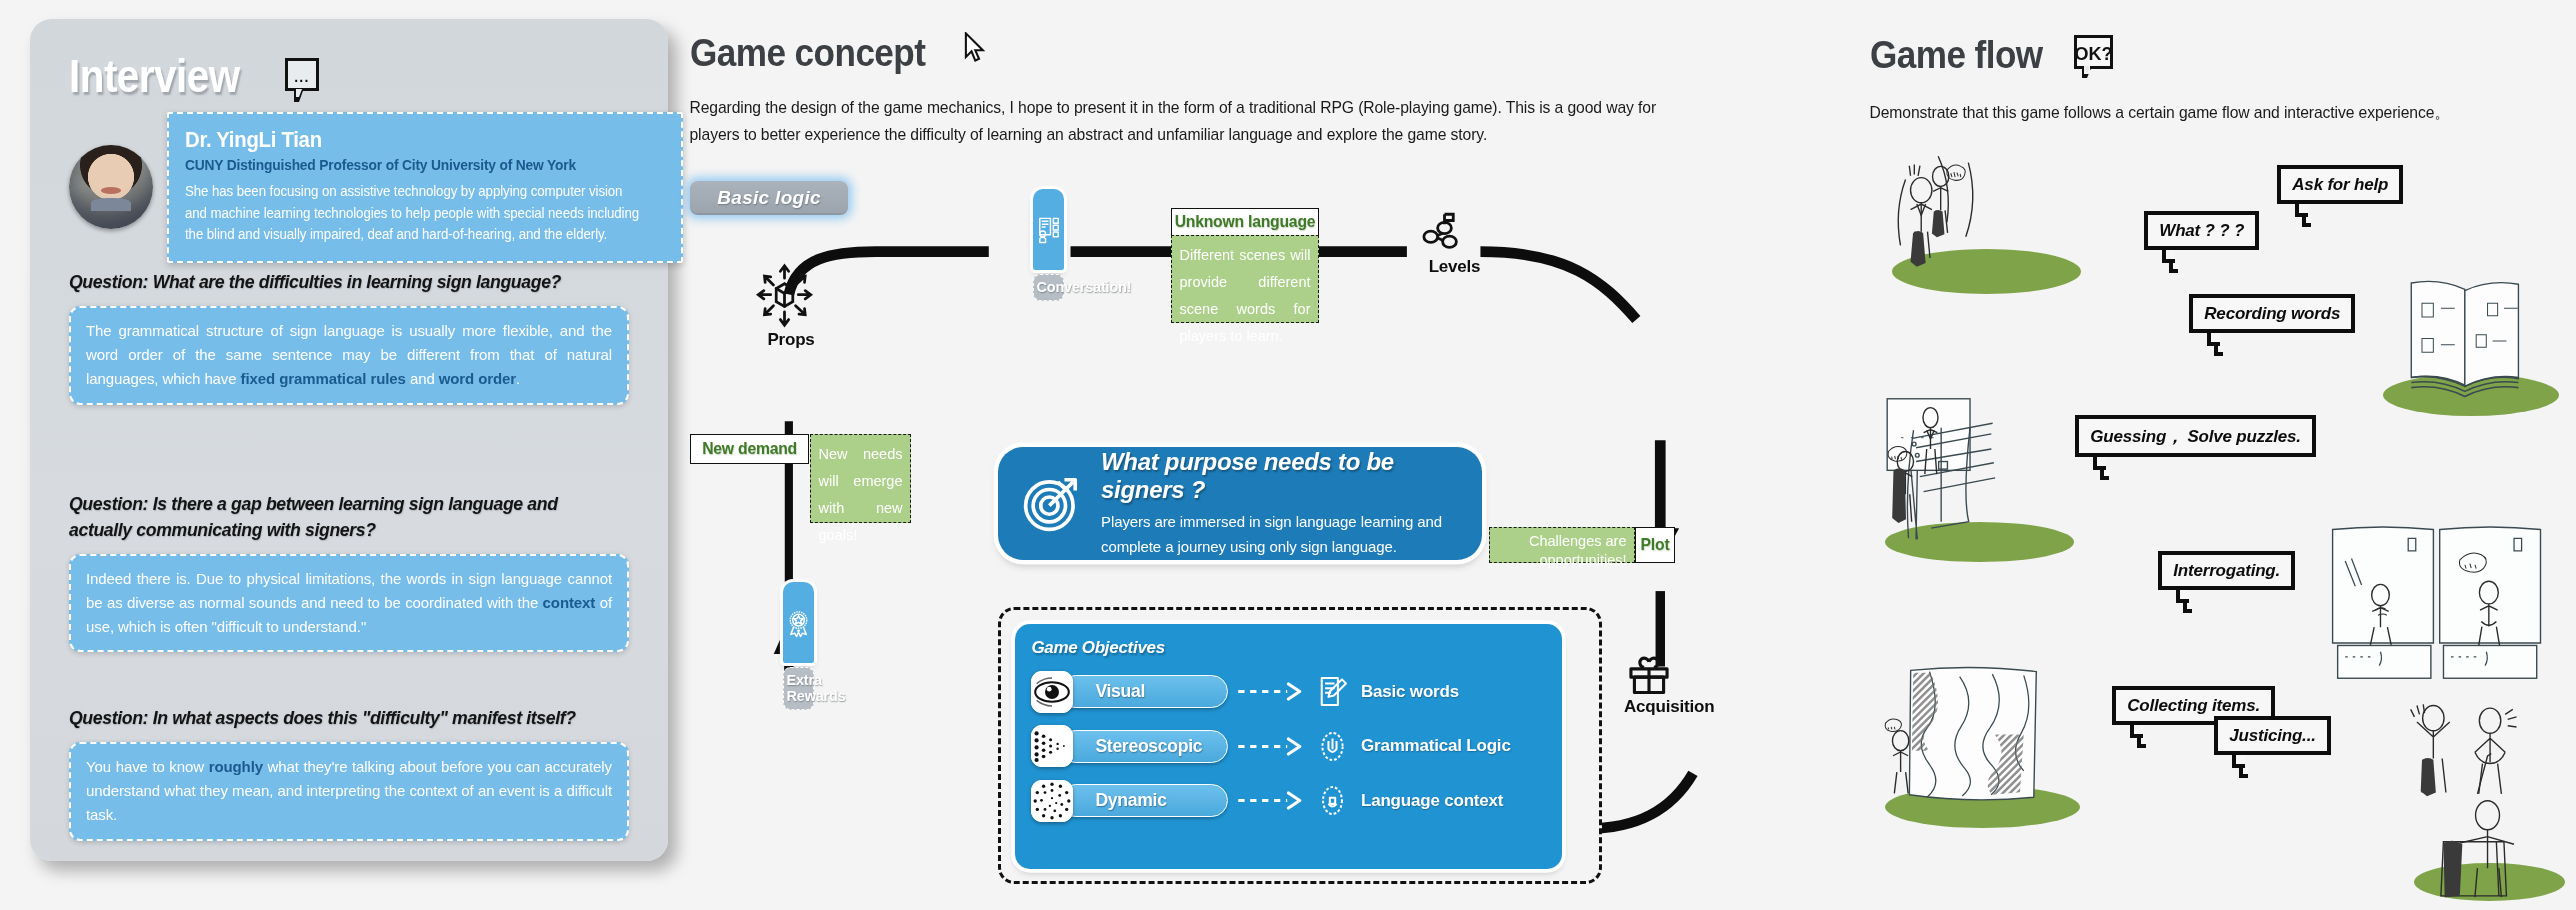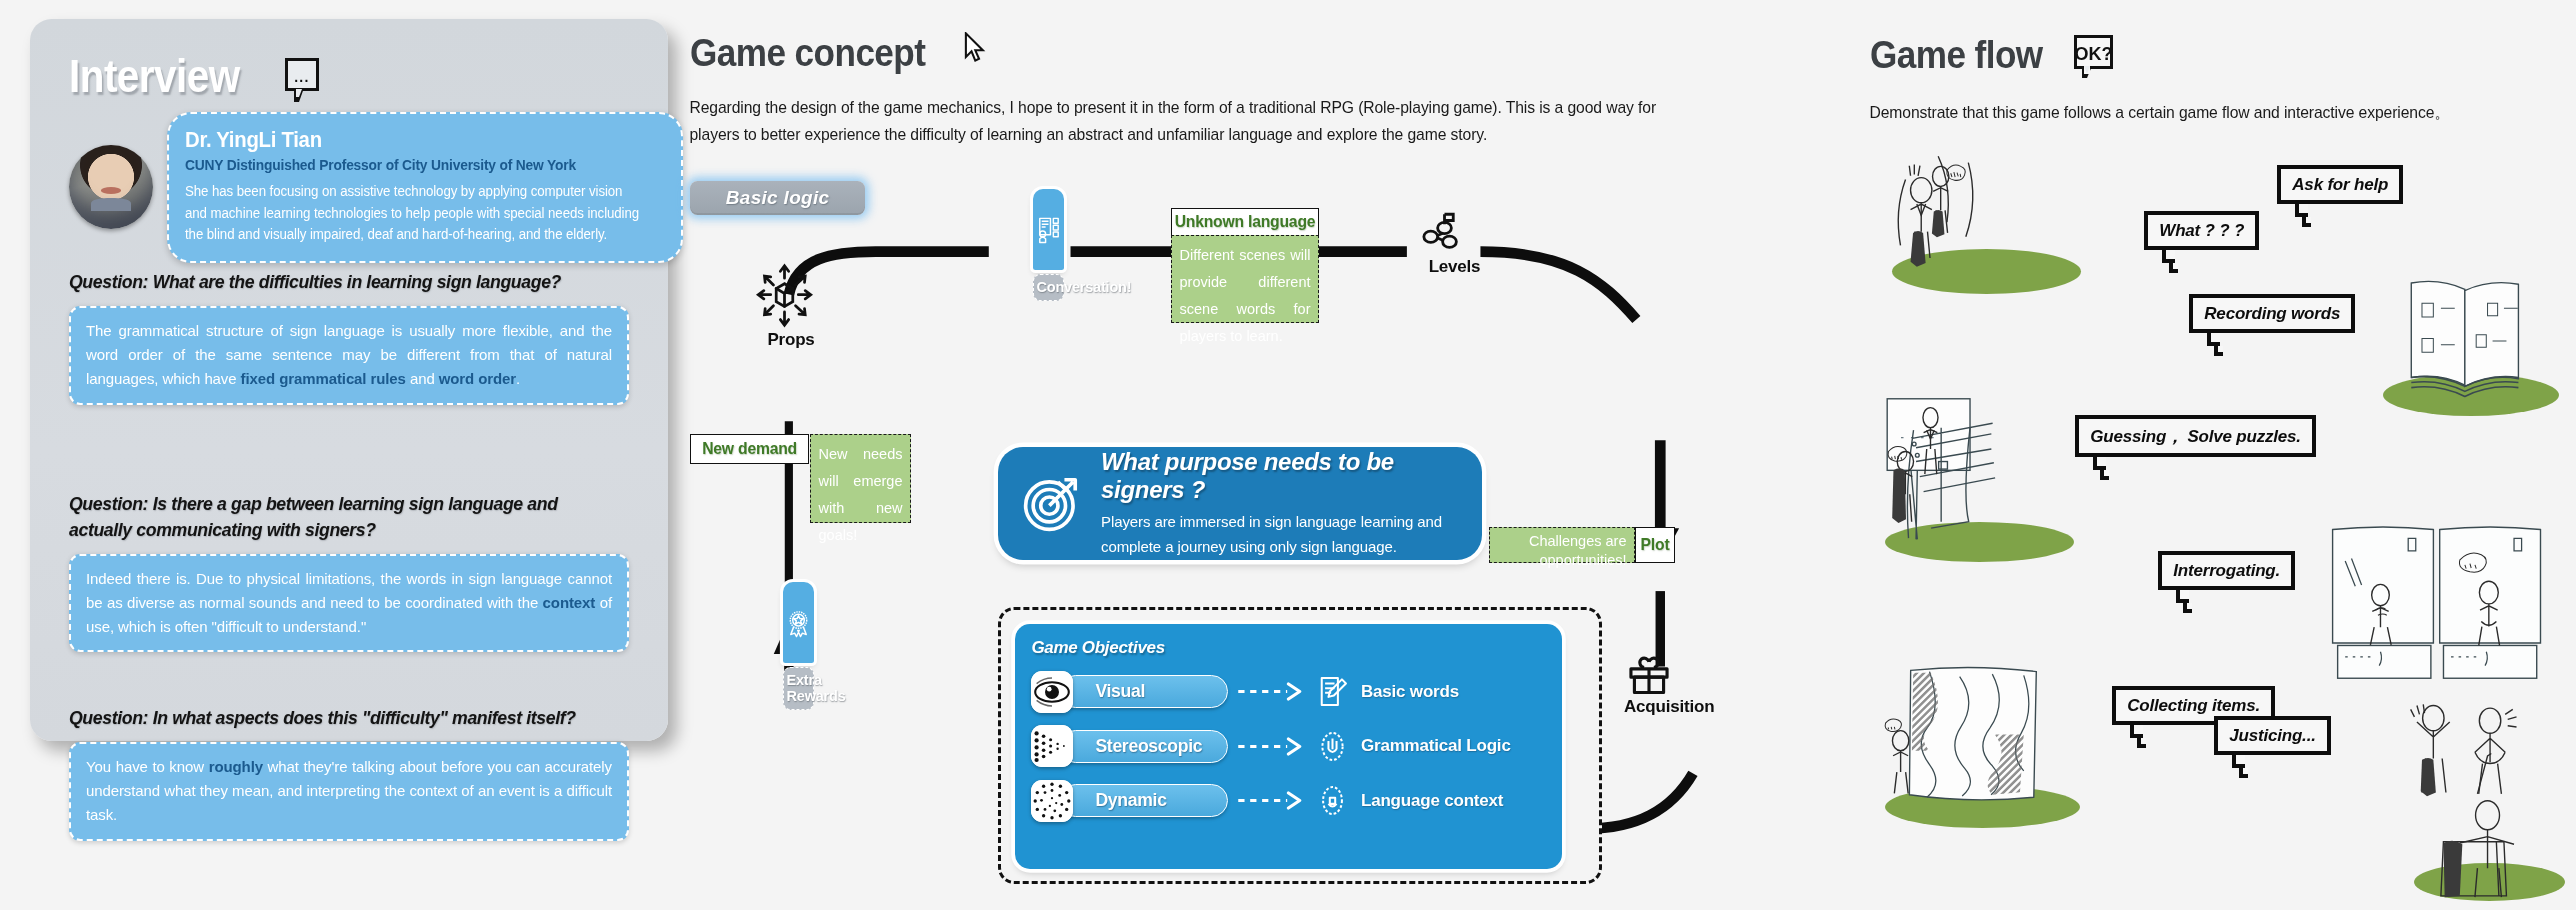--- a/index.html
+++ b/index.html
@@ -2,21 +2,21 @@
 <html style="font-size:10px"><head>
 <meta charset="utf-8">
 <style>
   * { box-sizing: border-box; margin:0; padding:0; }
   html,body { width:2576px; height:910px; background:#f4f4f4; overflow:hidden;
     font-family:"Liberation Sans", sans-serif; }
   .page { position:relative; width:2576px; height:910px; background:#f4f4f4; }
 
   
   .interview-panel {
-    position:absolute; left:30px; top:19px; width:638px; height:722px;
+    position:absolute; left:30px; top:19px; width:638px; height:842px;
     background:linear-gradient(180deg,#d2d7dc 0%,#d7dbe0 60%,#d4d8dd 100%);
     border-radius:21.4px;
     box-shadow: 8.8px 10px 16.4px rgba(0,0,0,.28);
   }
   .iv-title-row { position:absolute; left:39px; top:29px; display:flex; align-items:flex-start; gap:17.6px; }
   .iv-title { font-size:47px; font-weight:700; color:#ffffff; letter-spacing:-0.6px;
      font-family:"Liberation Sans Narrow","Liberation Sans",sans-serif;
      transform:scaleX(.86); transform-origin:left center;
      text-shadow: 1.9px 2.5px 1.9px rgba(120,126,133,.55); }
   .pixel-bubble { position:relative; width:34px; height:33px; border:3.8px solid #111;
@@ -34,21 +34,21 @@
        radial-gradient(circle at 50% 38%, #e8cdb4 0 34%, rgba(232,205,180,0) 35%),
        radial-gradient(circle at 50% 24%, #2a211c 0 40%, rgba(42,33,28,0) 41%),
        linear-gradient(160deg,#6d6f6c 0%,#8b8d89 40%,#55585a 100%);
      box-shadow: inset 0 -16.4px 16.4px rgba(40,48,70,.5), 0 1.9px 4.4px rgba(0,0,0,.35);
      position:relative; overflow:hidden;}
   .avatar::after{content:"";position:absolute;left:26%;top:62%;width:48%;height:16%;
      background:#7c8799;border-radius:40% 40% 0 0;}
   .avatar::before{content:"";position:absolute;left:38%;top:50%;width:24%;height:8%;
      background:#b9705f;border-radius:50%;}
 
-  .profile-card { width:516px; background:#77bdea; border:2.5px dashed #ffffff; border-radius:24px;
+  .profile-card { width:516px; background:#77bdea; border:2.5px dashed #ffffff; border-radius:2px;
      padding:12.6px 16.4px 15px 16.4px; box-shadow:0 2.5px 6.3px rgba(0,0,0,.18); }
   .pc-name { font-size:22.6px; font-weight:700; color:#ffffff; letter-spacing:-0.3px;
      font-family:"Liberation Sans Narrow","Liberation Sans",sans-serif; transform:scaleX(.9); transform-origin:left;}
   .pc-sub { font-size:15px; font-weight:700; color:#1b5a8e; margin-top:3.8px; letter-spacing:-0.2px;
      font-family:"Liberation Sans Narrow","Liberation Sans",sans-serif; transform:scaleX(.92); transform-origin:left;}
   .pc-bio { font-size:14px; color:#ffffff; margin-top:7.5px; line-height:1.55; letter-spacing:-0.1px;
      font-family:"Liberation Sans Narrow","Liberation Sans",sans-serif; transform:scaleX(.95); transform-origin:left;}
 
   .qa-block { position:absolute; left:39px; width:560px; }
   .qa-q { font-size:19px; font-weight:700; font-style:italic; color:#141414; letter-spacing:-0.4px;
@@ -63,21 +63,21 @@
 
   
   .mid { position:absolute; left:687px; top:0; width:1182px; height:910px; }
   .sec-title { font-size:39px; font-weight:700; color:#3c4044; letter-spacing:-0.6px;
       font-family:"Liberation Sans Narrow","Liberation Sans",sans-serif;
       transform:scaleX(.9); transform-origin:left center; }
   .cursor { position:absolute; width:22.6px; height:31px; }
   .intro { font-size:15.7px; color:#1a1a1a; line-height:1.75; letter-spacing:-0.1px;
       font-family:"Liberation Sans Narrow","Liberation Sans",sans-serif; }
 
-  .badge-basic { position:absolute; left:3.1px; top:181px; width:175px; height:34px;
+  .badge-basic { position:absolute; left:3.1px; top:181px; width:158px; height:34px;
       background:linear-gradient(180deg,#aab2bb 0%,#9ba4ad 100%); border-radius:7.5px;
       display:flex; align-items:center; justify-content:center;
       color:#fff; font-size:19px; font-style:italic; font-weight:700; letter-spacing:0.3px;
       font-family:"Liberation Sans Narrow","Liberation Sans",sans-serif;
       box-shadow: 0 0 10px 3.8px rgba(120,190,240,.75), inset 0 -1.9px 0 rgba(0,0,0,.08);
       text-shadow:0.6px 1.3px 1.3px rgba(70,80,90,.5); }
 
   .node-icon-card { position:absolute; width:75px; border-radius:10px;padding-left:44px; }
   .nic-top { height:81px; background:#55aee2; border-radius:10px 10px 2.5px 2.5px;
       display:flex;align-items:center;justify-content:center;

